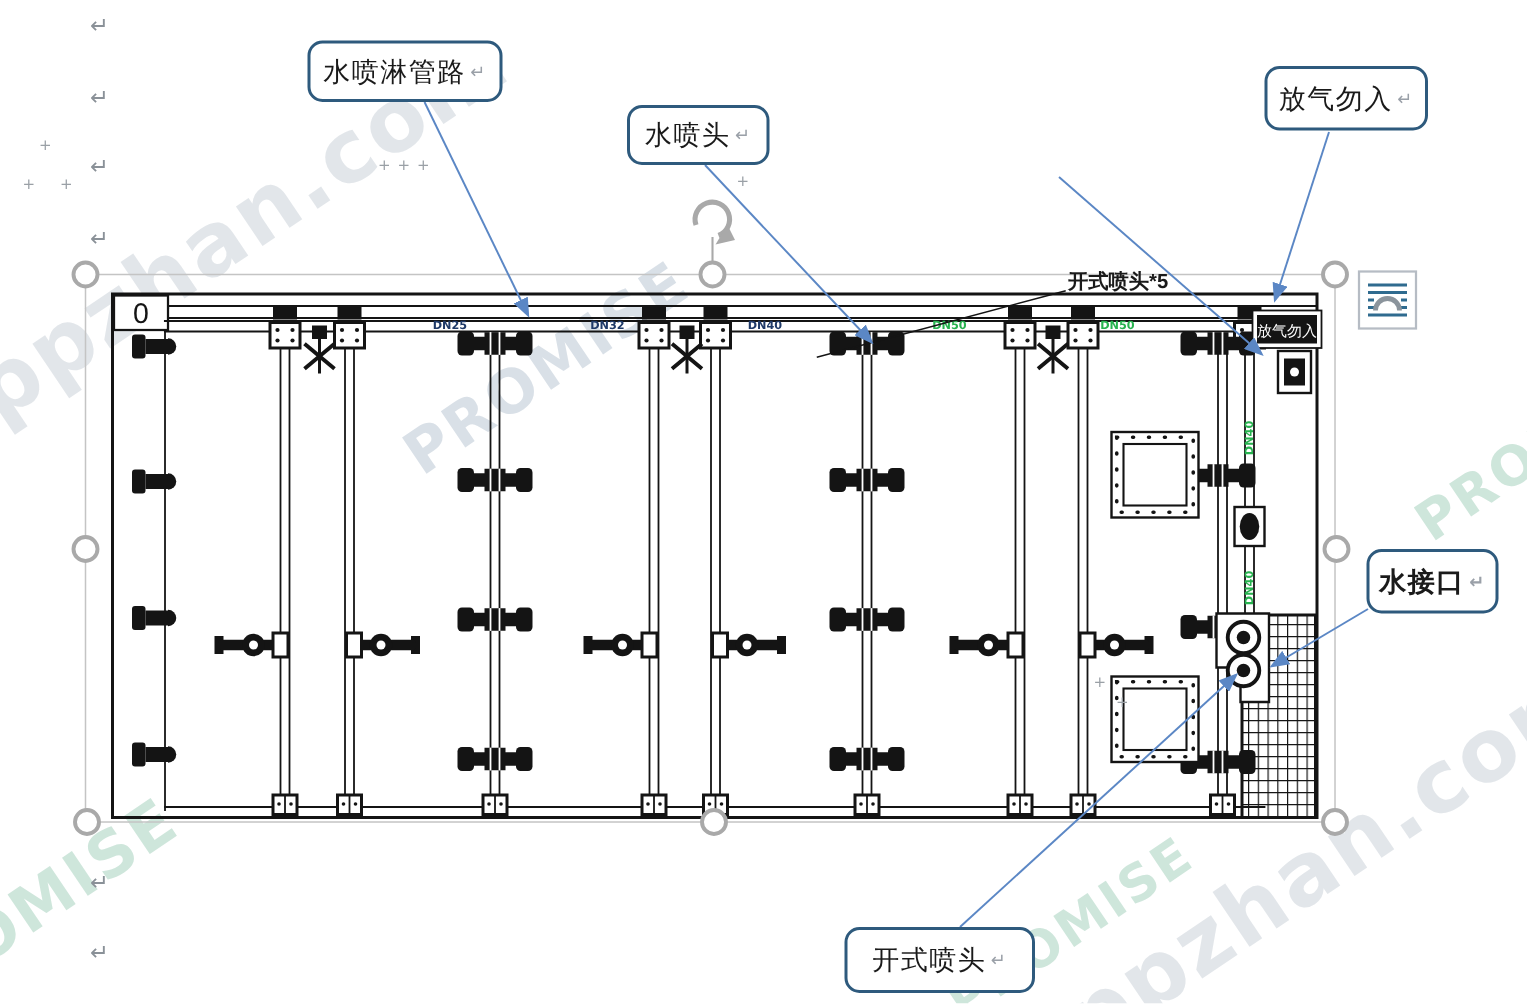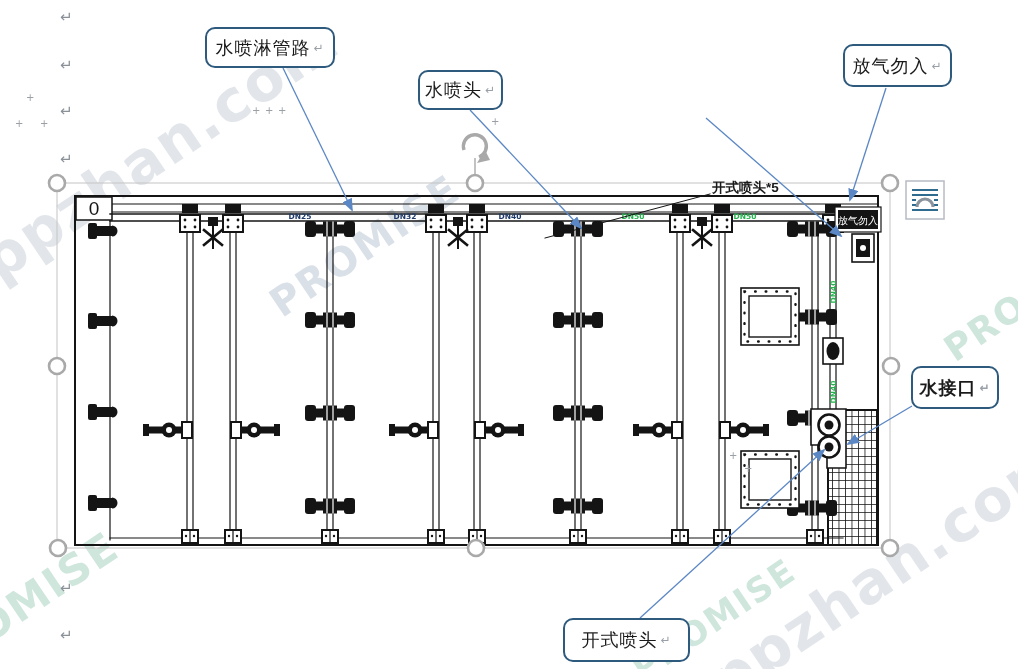--- a/index.html
+++ b/index.html
@@ -24,21 +24,21 @@
   
   svg.canvas { position:absolute; left:0; top:0; z-index:2; }
 
   
   .callout { position:absolute; z-index:5; background:#fff;
     border:2.5px solid #2e5a7d; border-radius:10px;
     display:flex; align-items:center; justify-content:center;
     font-size:18px; color:#1a1a1a; letter-spacing:1px; }
   .callout .mark { font-size:12px; color:#9aa0a8; margin-left:3px; }
   .co1 { left:205px; top:27px;  width:130px; height:41px; }
-  .co2 { left:418px; top:70px;  width:85px;  height:40px; }
+  .co2 { left:418px; top:70px;  width:95px;  height:40px; }
   .co3 { left:655px; top:76px;  width:108px; height:42px; }
   .co4 { left:843px; top:44px;  width:109px; height:43px; }
   .co5 { left:911px; top:366px; width:88px; height:43px;font-weight:bold; }
   .co6 { left:563px; top:618px; width:127px; height:44px; }
 
   
   .pmark { position:absolute; z-index:3; color:#8a9198; font-size:15px;
            font-family:"DejaVu Sans",sans-serif; }
   .cross { position:absolute; z-index:3; color:#9aa0a6; font-size:10px;
            font-family:"DejaVu Sans",sans-serif; }

